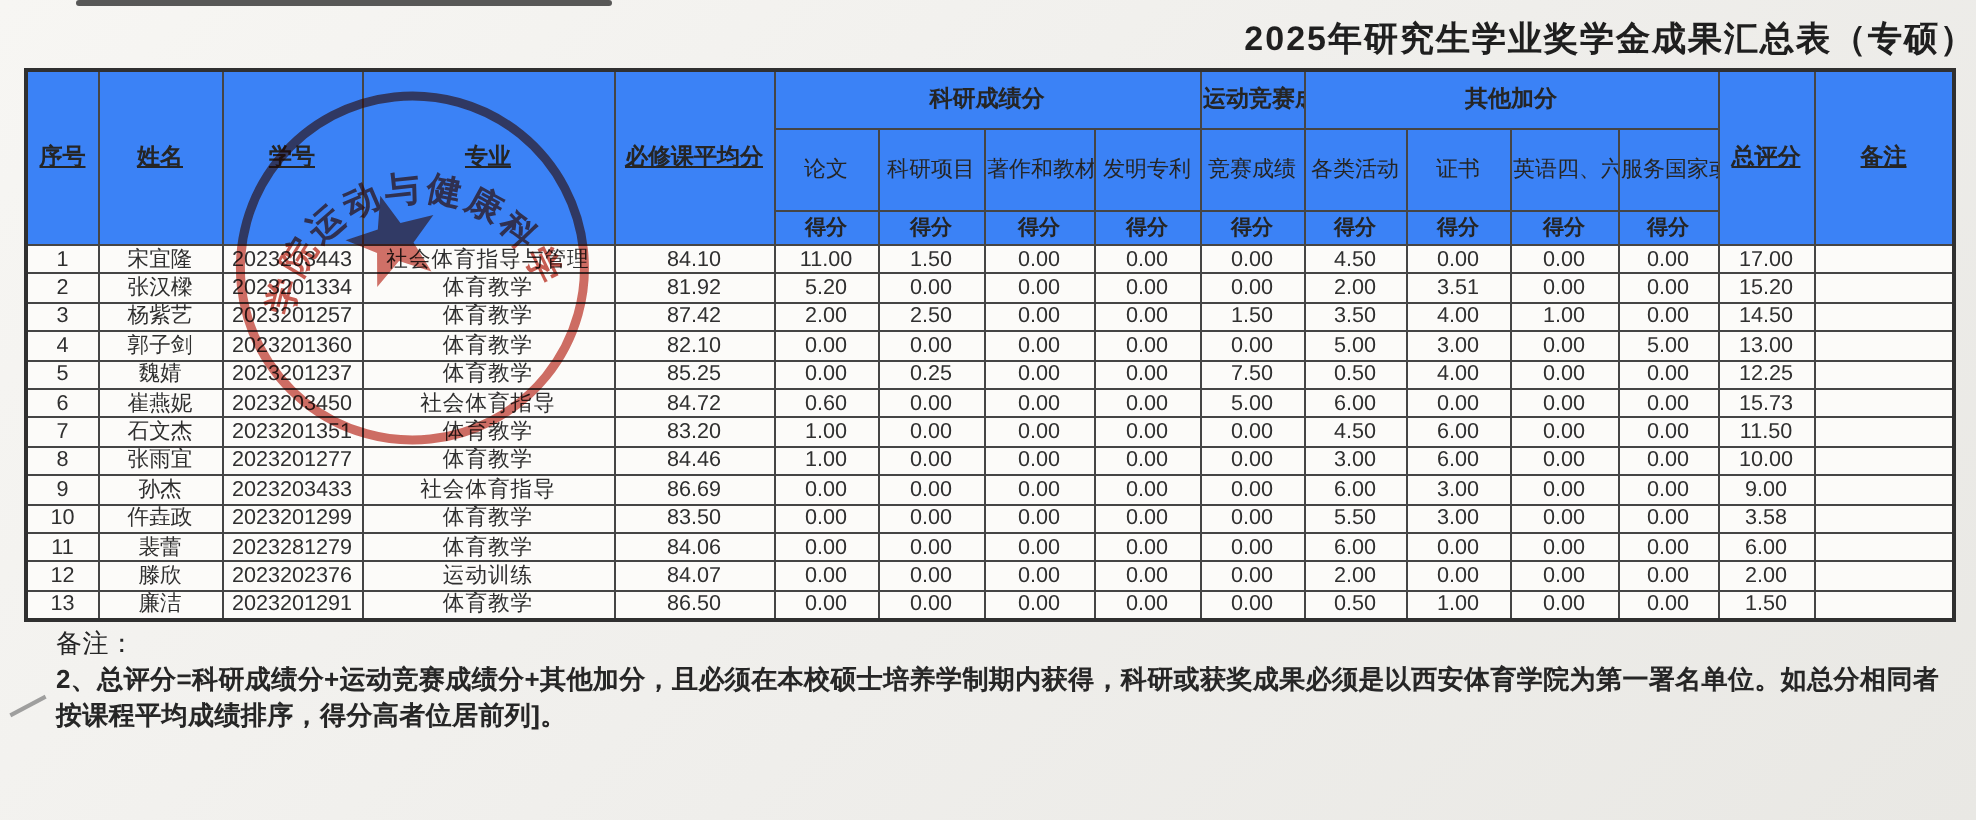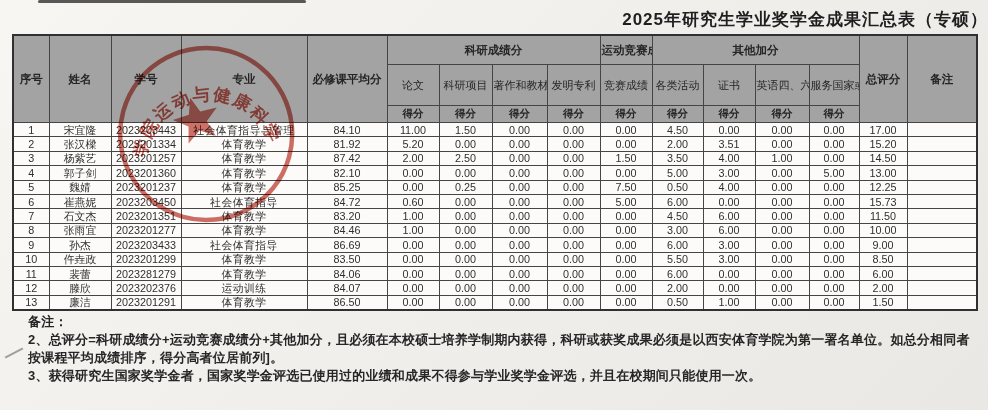--- a/index.html
+++ b/index.html
@@ -21,41 +21,41 @@
     position:absolute;left:12px;top:34px;
     width:964px;border-collapse:collapse;table-layout:fixed;
     background:#fcfbf9;
   }
   table.sheet th,table.sheet td{
     border:1px solid #454545;
     padding:0 1px;text-align:center;vertical-align:middle;
     overflow:hidden;white-space:nowrap;
   }
   table.sheet{border:2px solid #303030;}
-  thead th{font-weight:600;color:#252525;background:#a3a3a3;}
+  thead th{font-weight:600;color:#252525;background:#3b82f6;}
   .grp-th{height:28px;font-size:11.5px;line-height:13px;white-space:normal;}
-  .main-th{font-size:11.5px;white-space:normal;line-height:14px;}
+  .main-th{font-size:11.5px;white-space:normal;line-height:14px;text-decoration:underline;}
   .sub-th{height:40px;font-size:11px;line-height:12.5px;white-space:normal;font-weight:400;}
   .defen-th{height:16px;font-size:10.5px;font-weight:600;}
   tbody td{height:13.4px;font-size:10.8px;line-height:12px;color:#2f2f2f;}
   tbody .c-major{letter-spacing:0.5px;}
   tbody .c-num{font-family:"Liberation Sans","DejaVu Sans",sans-serif;}
   
   .stamp{
     position:absolute;left:110px;top:34px;width:192px;height:196px;
     mix-blend-mode:multiply;opacity:.82;pointer-events:none;
     transform:rotate(-6deg);
   }
   
   .notes{
     position:absolute;left:28px;top:313px;width:948px;
     font-size:13px;font-weight:600;line-height:18px;color:#262626;
     letter-spacing:0.2px;
   }
-  .notes-label{font-weight:700;}
+  .notes-label{font-weight:400;}
   
   .artifact-top{
     position:absolute;left:38px;top:0;width:268px;height:2.5px;
     background:#3c3c3c;border-radius:2px;opacity:.85;
   }
   .artifact-dash{
     position:absolute;left:4px;top:352px;width:20px;height:2px;
     background:#8a8a8a;transform:rotate(-28deg);opacity:.8;
   }
 </style>
@@ -295,21 +295,21 @@
           <td class="c-num">83.50</td>
           <td class="c-num">0.00</td>
           <td class="c-num">0.00</td>
           <td class="c-num">0.00</td>
           <td class="c-num">0.00</td>
           <td class="c-num">0.00</td>
           <td class="c-num">5.50</td>
           <td class="c-num">3.00</td>
           <td class="c-num">0.00</td>
           <td class="c-num">0.00</td>
-          <td class="c-num">8.50</td>
+          <td class="c-num">3.58</td>
           <td></td>
         </tr>
         <tr>
           <td>11</td>
           <td>裴蕾</td>
           <td class="c-num">2023281279</td>
           <td class="c-major">体育教学</td>
           <td class="c-num">84.06</td>
           <td class="c-num">0.00</td>
           <td class="c-num">0.00</td>
@@ -367,16 +367,15 @@
     <polygon id="stamp-star" points="83.8,62.4 92.4,77.0 109.2,74.7 97.9,87.4 105.3,102.7 89.7,95.8 77.5,107.6 79.2,90.7 64.2,82.7 80.8,79.1" fill="#bf3a2e" opacity="0.88"></polygon>
     <path id="stamp-arc" d="M 33 119 A 64 64 0 0 1 159 119" fill="none" stroke="none"></path>
     <text font-size="17.5" font-weight="bold" fill="#bf3a2e" letter-spacing="2">
       <textPath id="stamp-textpath" href="#stamp-arc" startOffset="50%" text-anchor="middle">学院运动与健康科学</textPath>
     </text>
   </svg>
 
   <div class="notes">
     <div class="notes-label">备注：</div>
     <div class="note-line">2、总评分=科研成绩分+运动竞赛成绩分+其他加分，且必须在本校硕士培养学制期内获得，科研或获奖成果必须是以西安体育学院为第一署名单位。如总分相同者按课程平均成绩排序，得分高者位居前列]。</div>
-    <div class="note-line">3、获得研究生国家奖学金者，国家奖学金评选已使用过的业绩和成果不得参与学业奖学金评选，并且在校期间只能使用一次。</div>
   </div>
 
 </div>
 
 </body></html>

